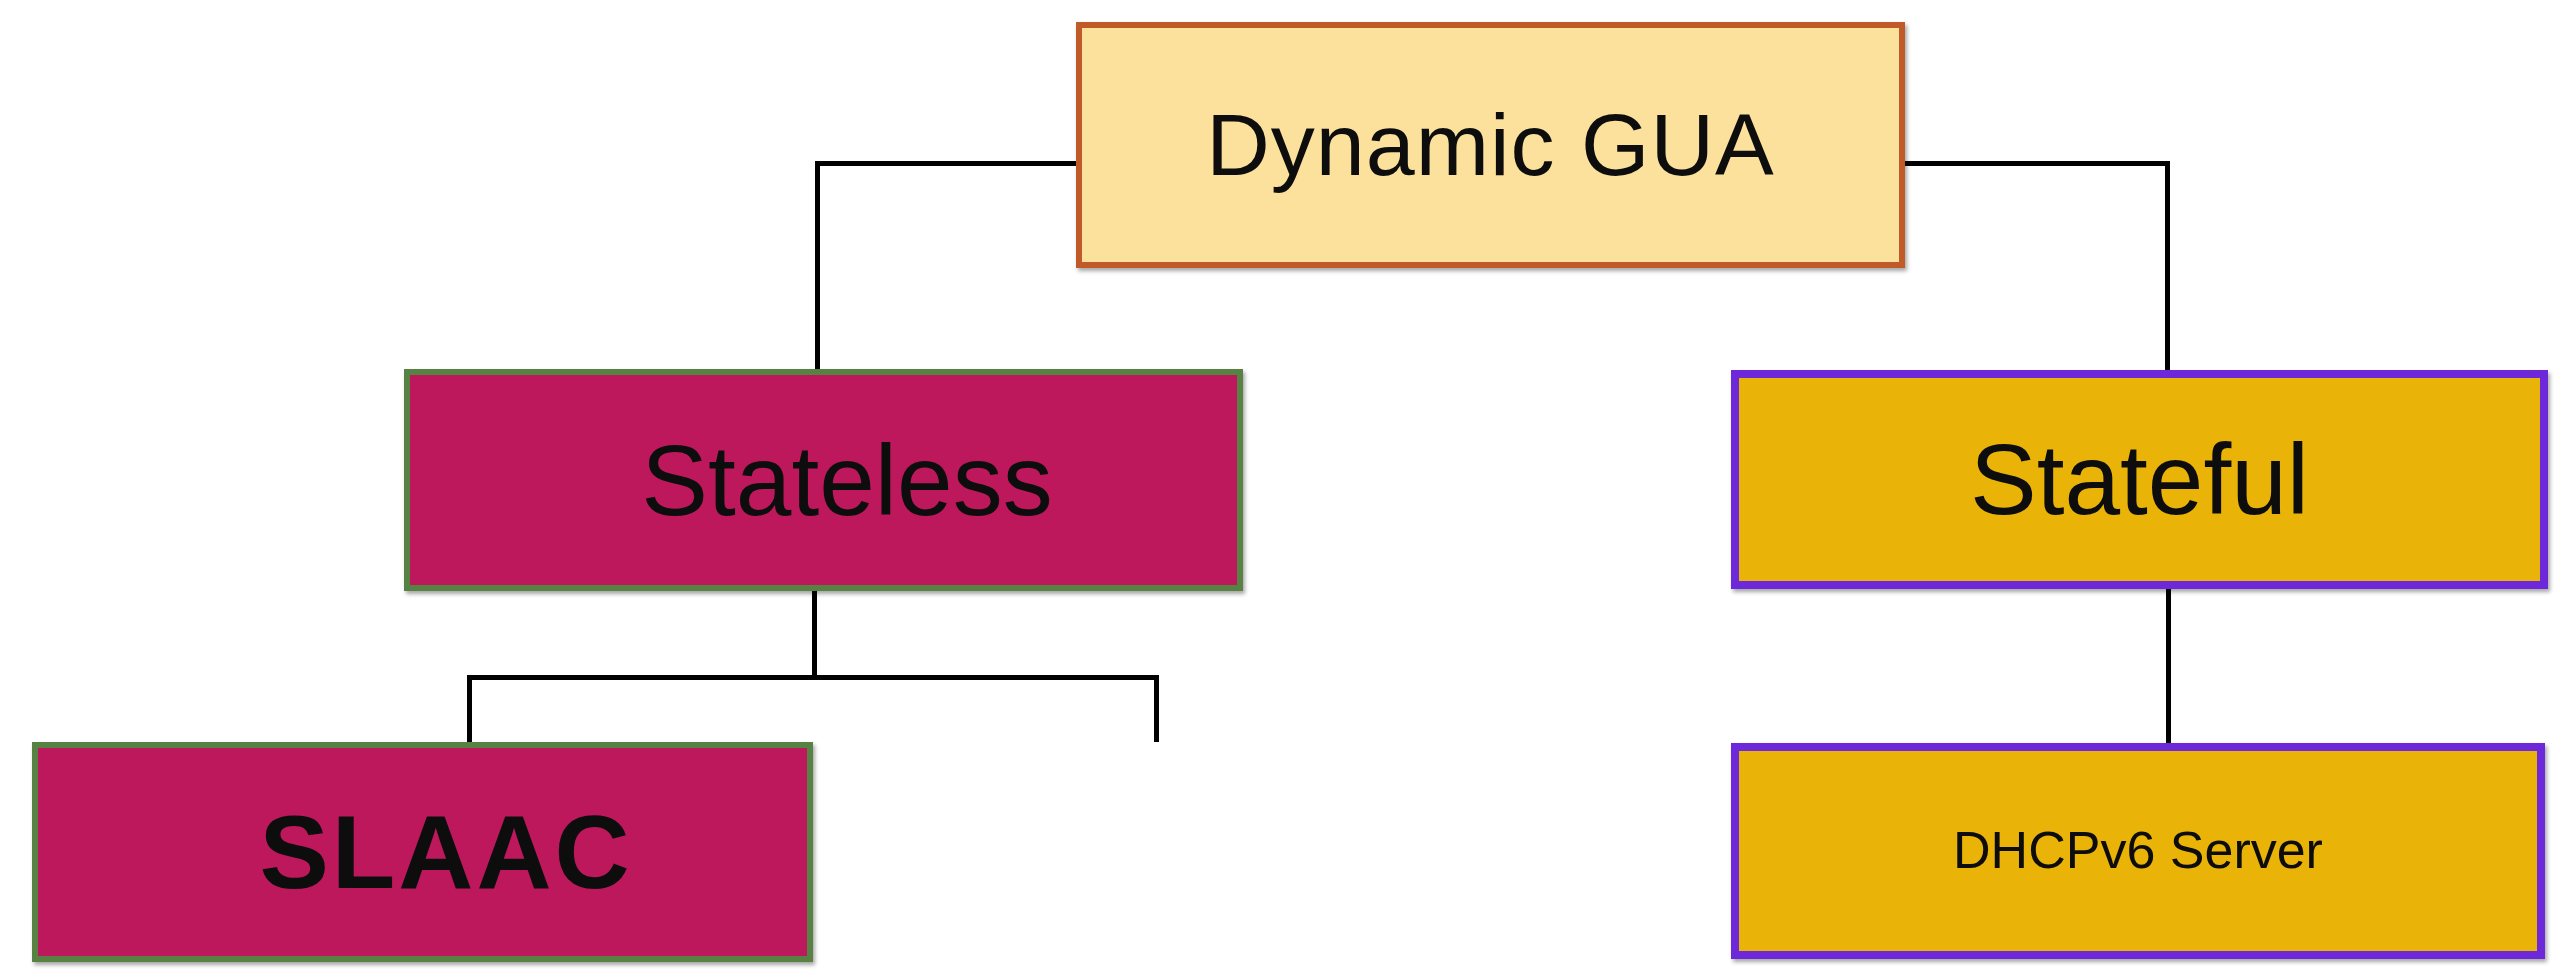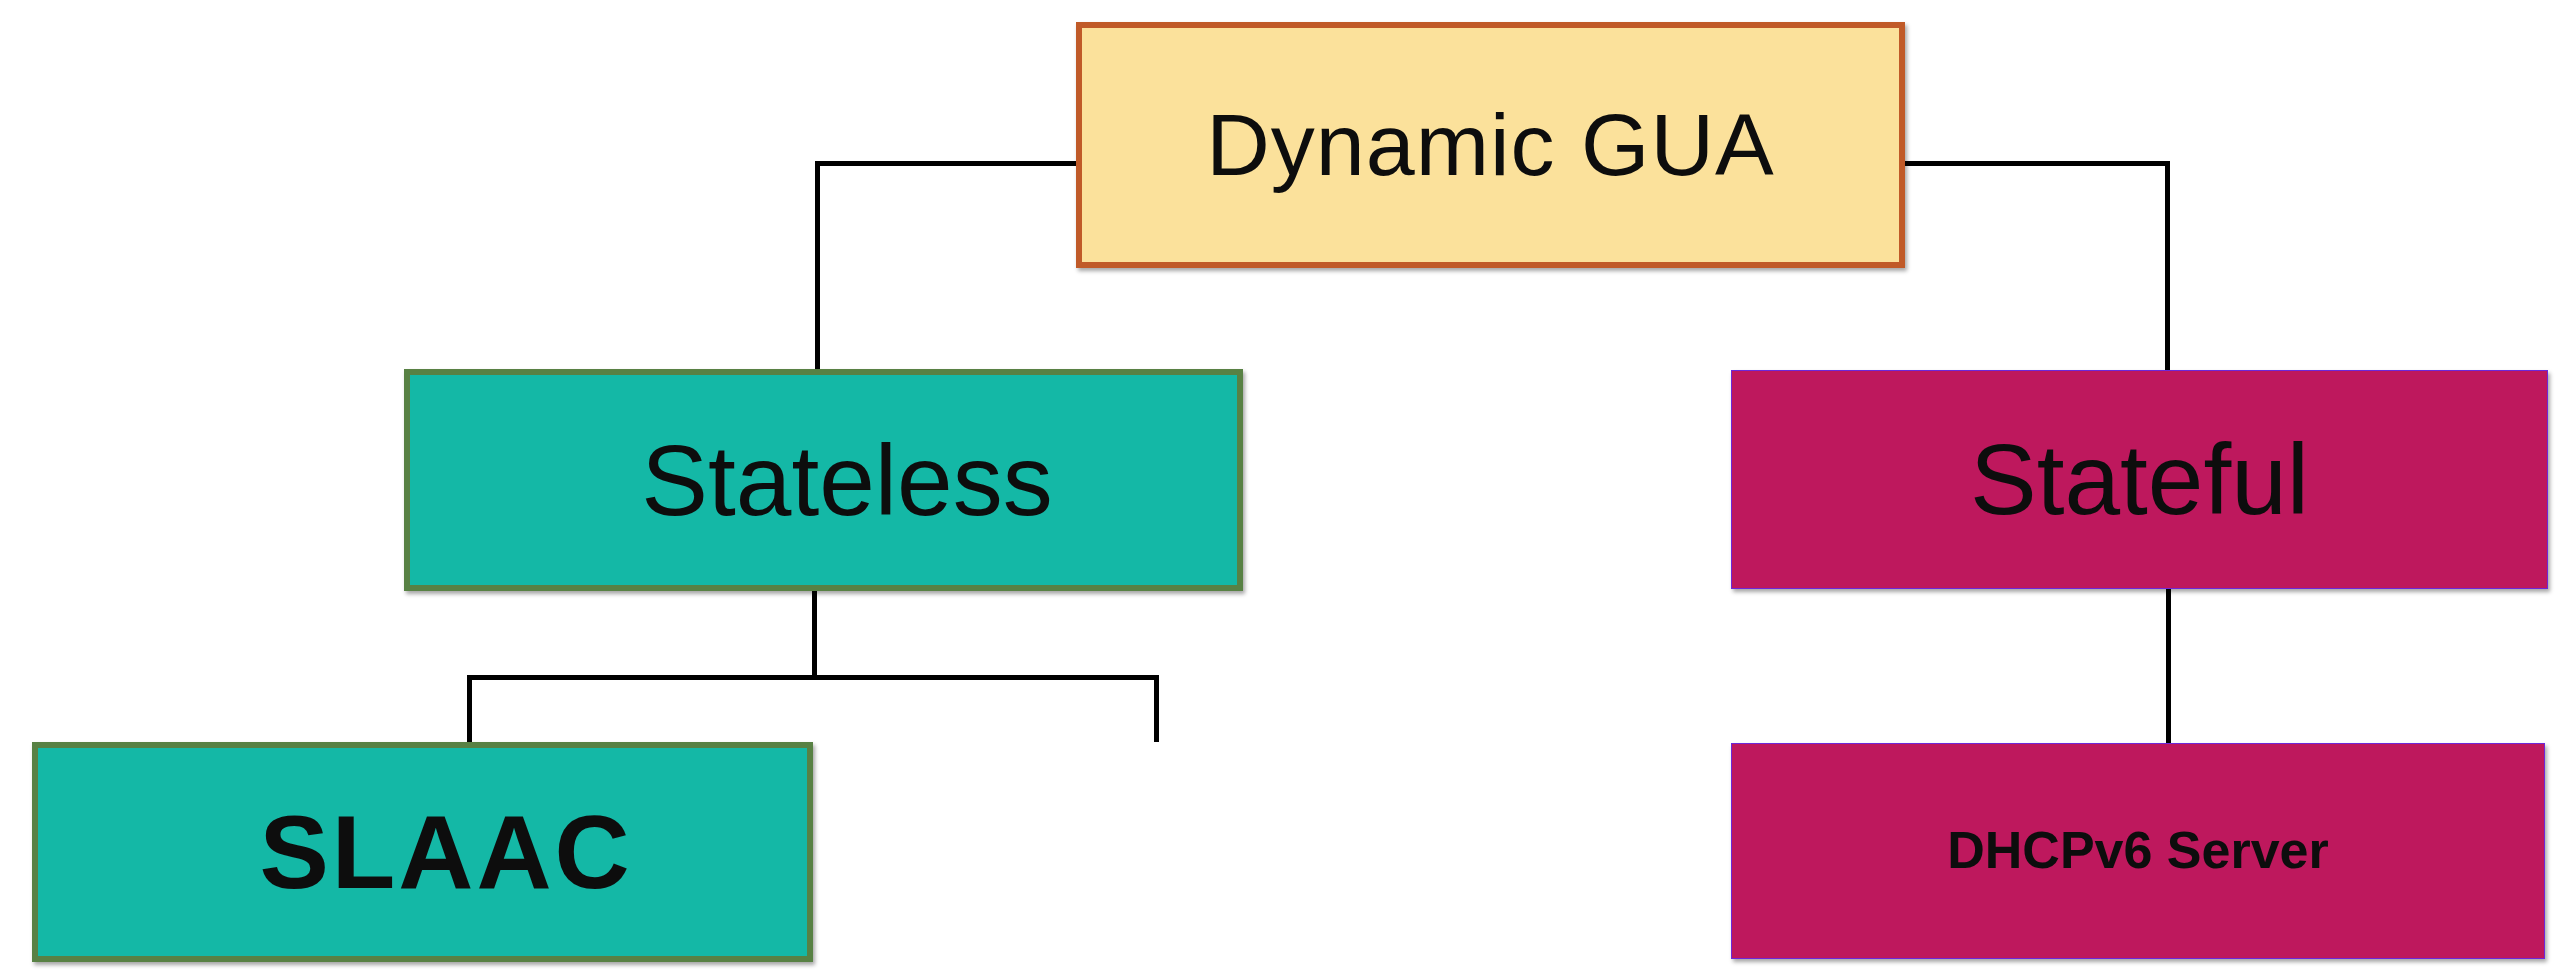--- a/index.html
+++ b/index.html
@@ -23,27 +23,27 @@
     text-align: center;
     color: #0d0d0d;
     box-sizing: border-box;
     box-shadow: 2px 3px 4px rgba(0,0,0,0.35);
   }
   .node-yellow {
     background: #FBE19B;
     border: 6px solid #C05A28;
   }
   .node-green {
-    background: #14b8a6;
+    background: #be185d;
     border: 6px solid #588144;
     padding-left: 47px;
   }
   .node-gray {
-    background: #be185d;
-    border: 1px solid #6d28d9;
+    background: #eab308;
+    border: 8px solid #6d28d9;
   }
   .label {
     display: block;
   }
   .label-line {
     display: block;
   }
   #node-root {
     left: 1076px; top: 22px; width: 829px; height: 246px;
     font-size: 88px; line-height: 1.22; letter-spacing: 1px;
@@ -59,21 +59,21 @@
   #node-slaac {
     left: 4px; top: 742px; width: 781px; height: 220px;
     font-size: 104px; font-weight: bold; letter-spacing: 3px; margin-left: 28px;
   }
   #node-slaac-with-dhcp {
     left: 831px; top: 742px; width: 801px; height: 218px;
     font-size: 52px; line-height: 1.22;
   }
   #node-dhcpv6-server {
     left: 1731px; top: 743px; width: 814px; height: 216px;
-    font-size: 52px; line-height: 1.22; font-weight: bold;
+    font-size: 52px; line-height: 1.22;
   }
   .connector {
     position: absolute;
     background: #000000;
   }
   
   #conn-root-left-h  { left: 815px;  top: 161px; width: 261px; height: 5px; }
   #conn-root-left-v  { left: 815px;  top: 161px; width: 5px;   height: 208px; }
   
   #conn-root-right-h { left: 1905px; top: 161px; width: 265px; height: 5px; }

